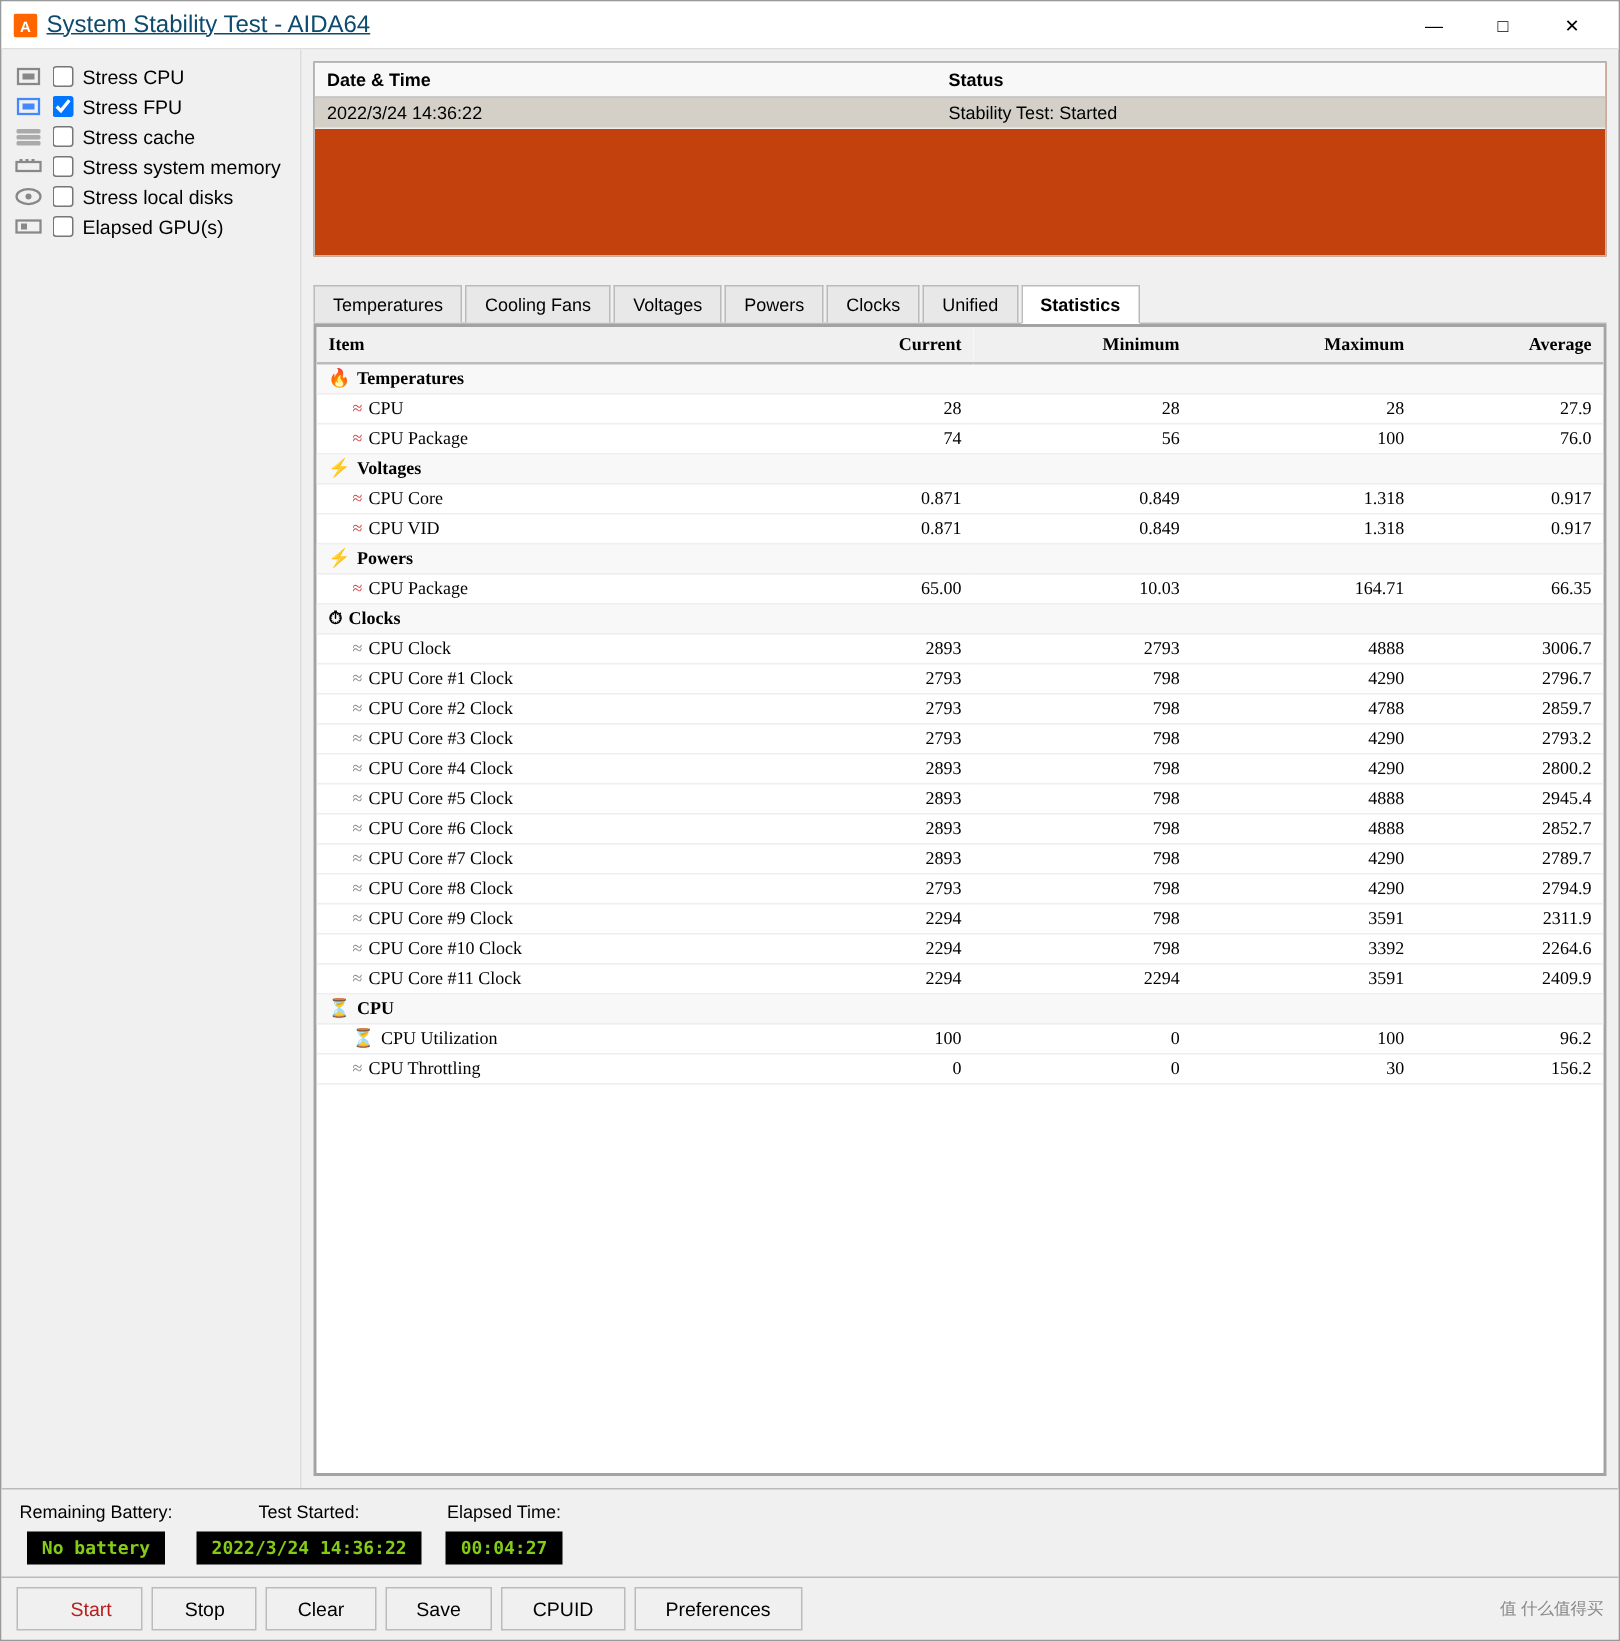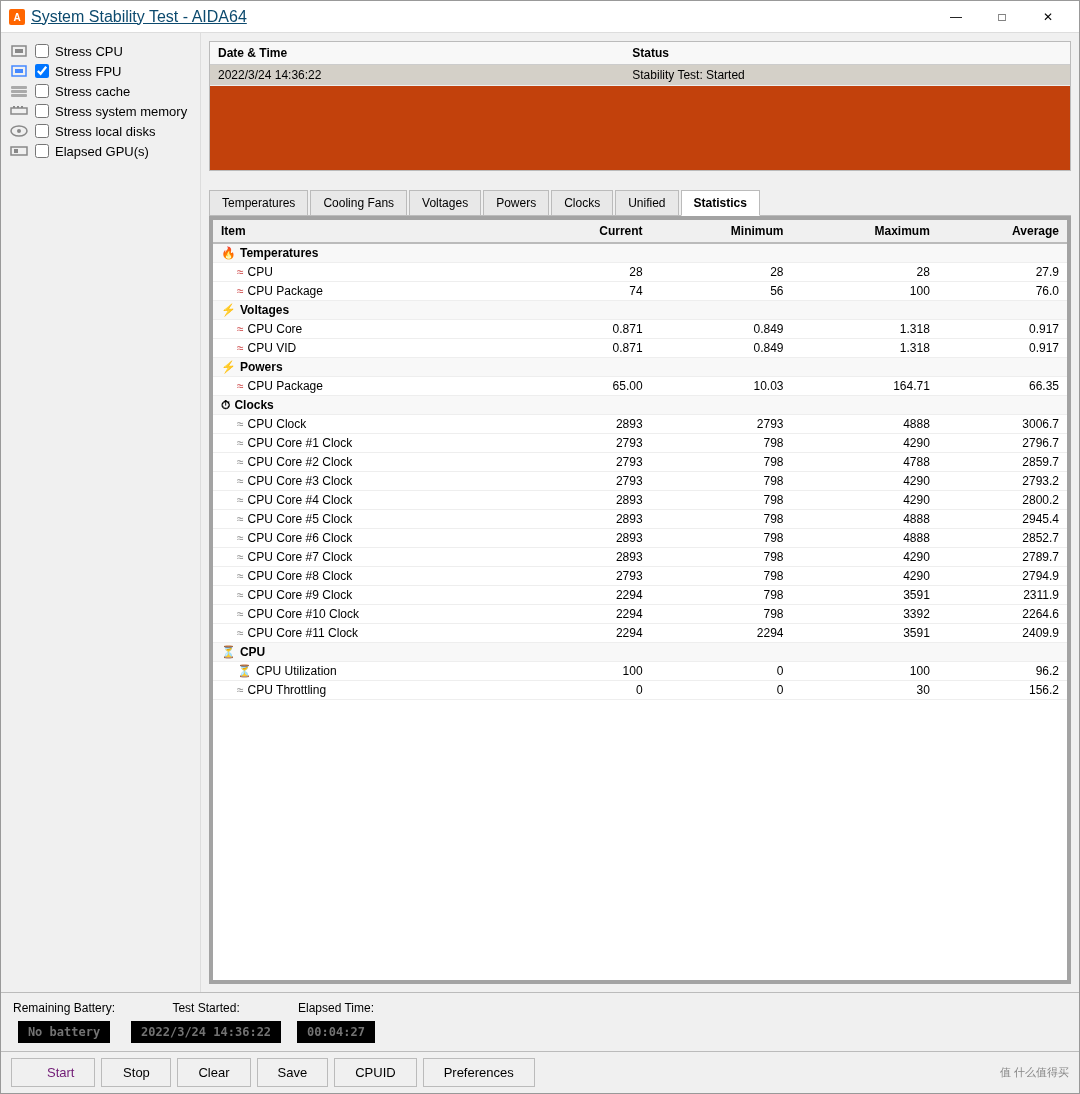--- a/index.html
+++ b/index.html
@@ -26,37 +26,37 @@
     .log-table table { width: 100%; border-collapse: collapse; }
     .log-table th { background: #f8f8f8; padding: 4px 8px; text-align: left; border-bottom: 1px solid #ccc; font-weight: 600; font-size: 12px; }
     .log-table td { padding: 3px 8px; font-size: 12px; border-bottom: 1px solid #eee; }
     .log-table tr:nth-child(even) { background: #f5f5f5; }
     .log-table tr:last-child td { background: #d4d0c8; }
 
     .tabs { display: flex; border-bottom: 1px solid #bbb; margin-bottom: 0; }
     .tab { padding: 5px 12px; cursor: pointer; font-size: 12px; background: #e8e8e8; border: 1px solid #bbb; border-bottom: none; margin-right: 2px; }
     .tab.active { background: white; font-weight: 600; border-bottom: 1px solid white; margin-bottom: -1px; z-index: 1; }
 
-    .data-table-container { border: 4px solid #a3a3a3; background: white; flex: 1; overflow-y: auto; }
+    .data-table-container { border: 2px solid #a3a3a3; background: white; flex: 1; overflow-y: auto; font-family: Liberation Serif, serif; }
     .data-table { width: 100%; border-collapse: collapse; }
     .data-table th { background: #f0f0f0; padding: 4px 8px; text-align: left; border-bottom: 2px solid #bbb; font-size: 12px; font-weight: 600; position: sticky; top: 0; }
     .data-table th:not(:first-child) { text-align: right; }
     .data-table td { padding: 2px 8px; font-size: 12px; border-bottom: 1px solid #eee; }
     .data-table td:not(:first-child) { text-align: right; }
     .data-table .category-row td { font-weight: 600; background: #f8f8f8; }
     .data-table .sub-row td:first-child { padding-left: 24px; }
     .data-table .icon-cell { display: inline-flex; align-items: center; gap: 4px; }
 
     .status-bar { background: #f0f0f0; border-top: 1px solid #bbb; padding: 8px 12px; display: flex; align-items: center; gap: 16px; font-size: 12px; }
-    .status-badge { background: black; color: #737373; padding: 4px 10px; font-size: 12px; font-family: monospace; font-weight: bold; }
+    .status-badge { background: black; color: #84cc16; padding: 4px 10px; font-size: 12px; font-family: monospace; font-weight: bold; }
     .status-item { display: flex; align-items: center; gap: 6px; flex-direction: column; }
 
     .bottom-bar { background: #f0f0f0; border-top: 1px solid #bbb; padding: 6px 10px; display: flex; gap: 6px; align-items: center; }
     .btn { padding: 6px 20px; background: #f0f0f0; border: 1px solid #bbb; cursor: pointer; font-size: 13px; min-width: 70px; }
-    .btn:disabled { color: #701a75; cursor: default; padding-left: 35px; }
+    .btn:disabled { color: #b91c1c; cursor: default; padding-left: 35px; }
 
     .watermark { margin-left: auto; font-size: 11px; color: #888; }
   </style>
 </head>
 <body>
 
 <div class="window">
 
   <div class="title-bar">
     <div class="title-bar-icon">

